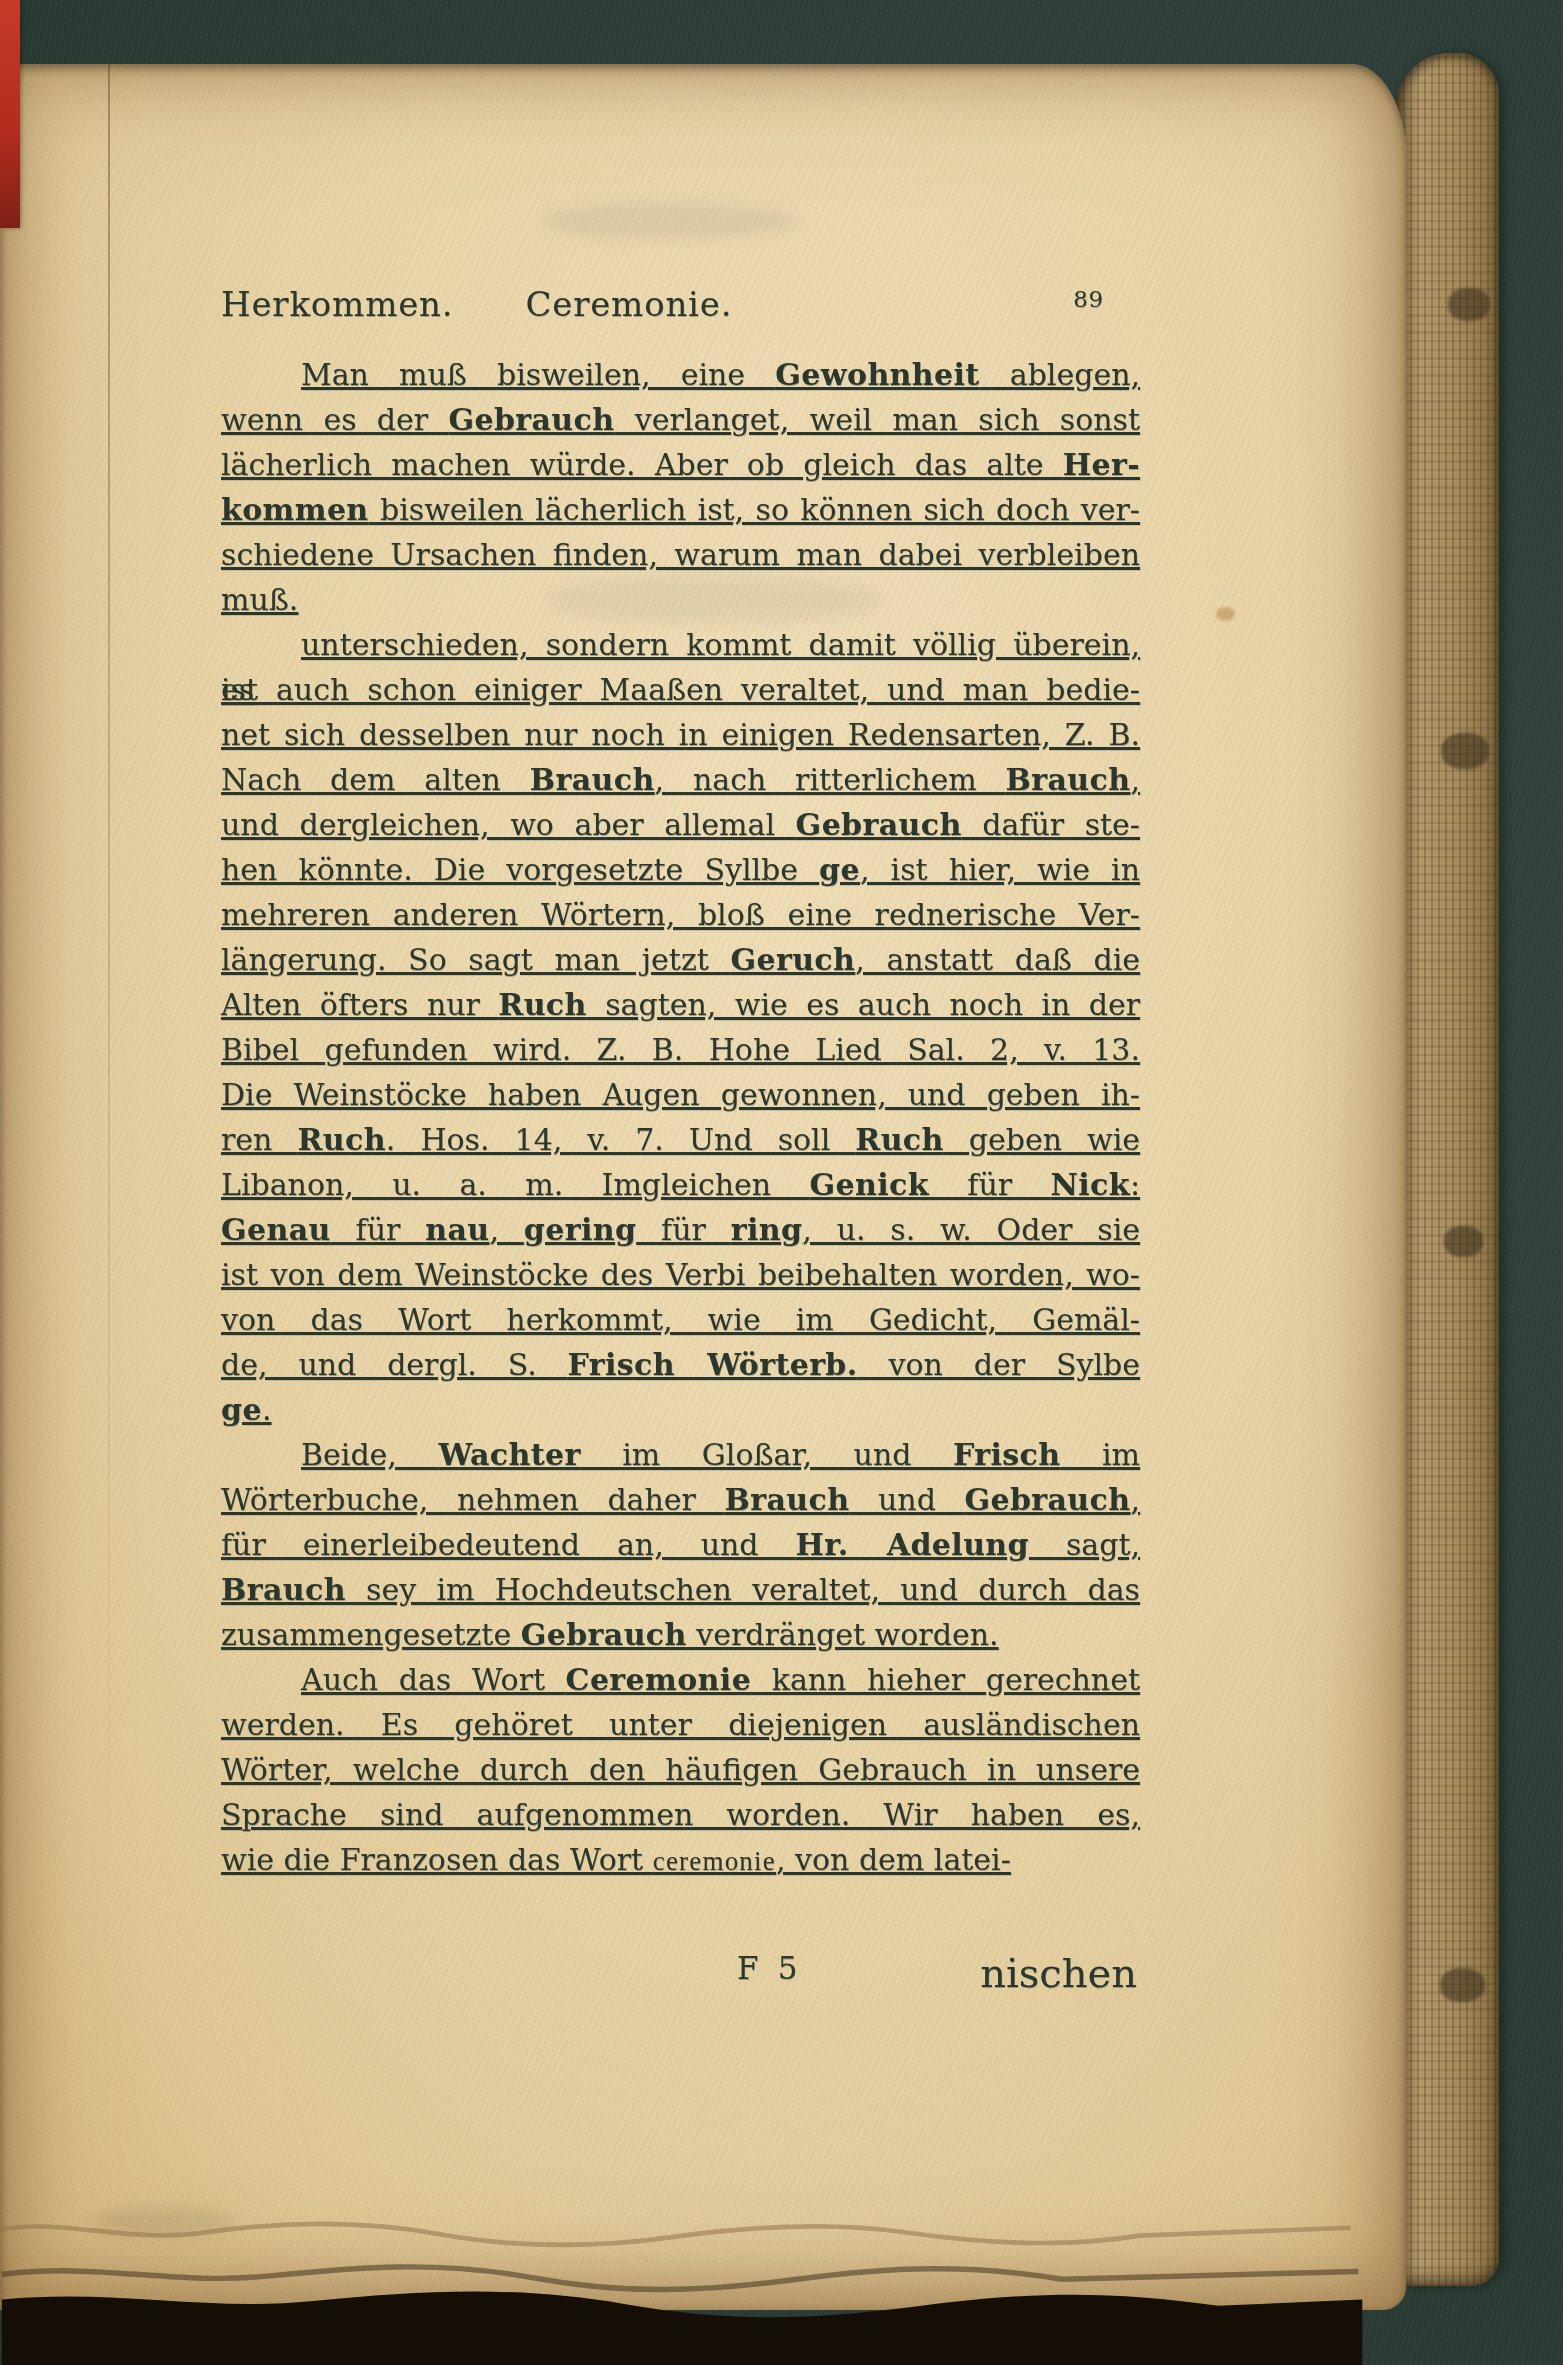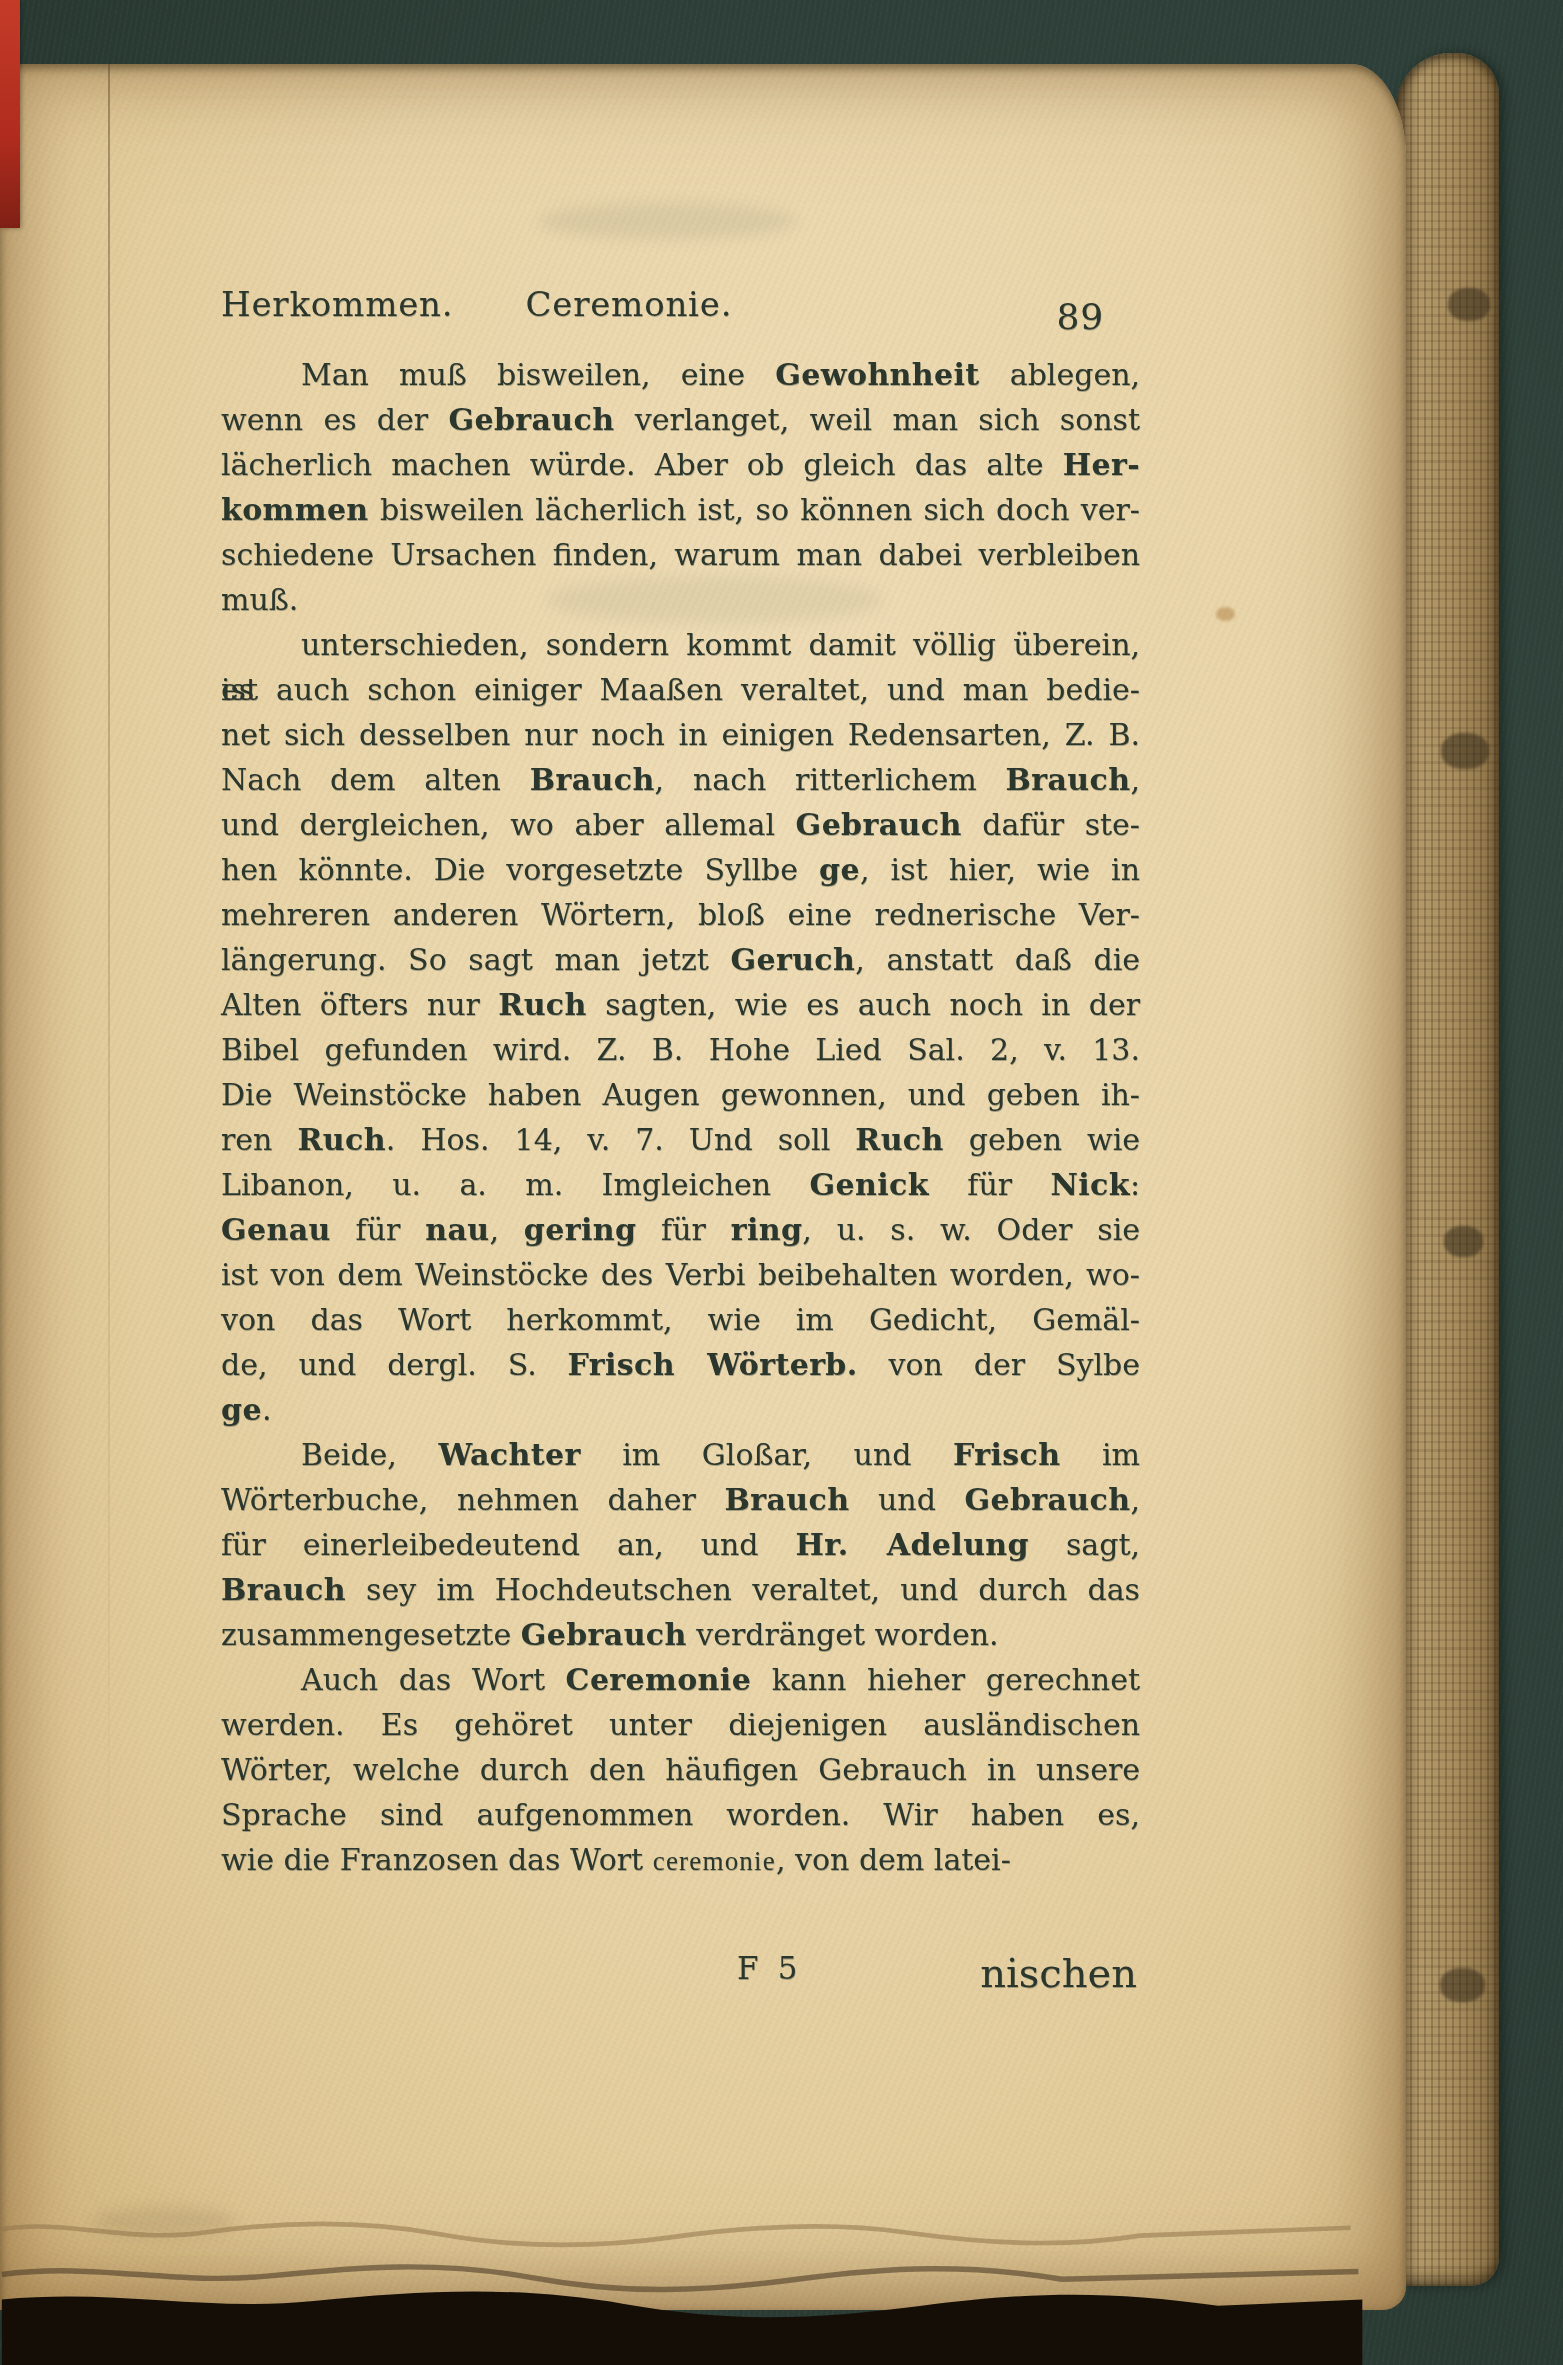--- a/index.html
+++ b/index.html
@@ -59,24 +59,24 @@
   .red-strip {
     position:absolute; left:0; top:0; width:20.3px; height:228px; z-index:6;
     background:linear-gradient(180deg,#c43b28 0%, #b02c1e 60%, #7f2015 100%);
     box-shadow: 1.6px 0 4.7px rgba(0,0,0,.35);
   }
 
   
   .ink { color:#2b362d; text-shadow:0.5px 0.5px 0 rgba(43,54,45,.35); }
   .header-row { position:absolute; left:221px; top:220px; width:919px; height:42px; font-size:34px; letter-spacing:0.8px; }
   .header-center { display:flex; justify-content:flex-start; gap:72px; }
-  .page-number { position:absolute; right:36px; top:12px; font-size:36px; }
+  .page-number { position:absolute; right:36px; top:2px; font-size:23px; }
 
   .text-block { position:absolute; left:221px; top:288px; width:919px; font-size:30px; }
-  .line { line-height:45px; height:45px; text-align:justify; text-align-last:justify; white-space:normal; }
+  .line { line-height:45px; height:45px; text-align:justify; text-align-last:justify; white-space:normal;text-decoration:underline; }
   .para .line:first-child { text-indent:80px; }
   .para .line:last-child  { text-align-last:left; }
   .em { font-weight:700; letter-spacing:0.4px; }
   .antiqua { font-family:"Liberation Serif", serif; letter-spacing:1.2px; font-size:27px; }
 
   .footer-row { position:absolute; left:221px; top:1886px; width:919px; height:45px; font-size:31px; }
   .signature { position:absolute; left:516px; font-weight:400; letter-spacing:4.7px; }
   .catchword { position:absolute; right:3.1px; font-size:40px; }
 </style>
 </head>

